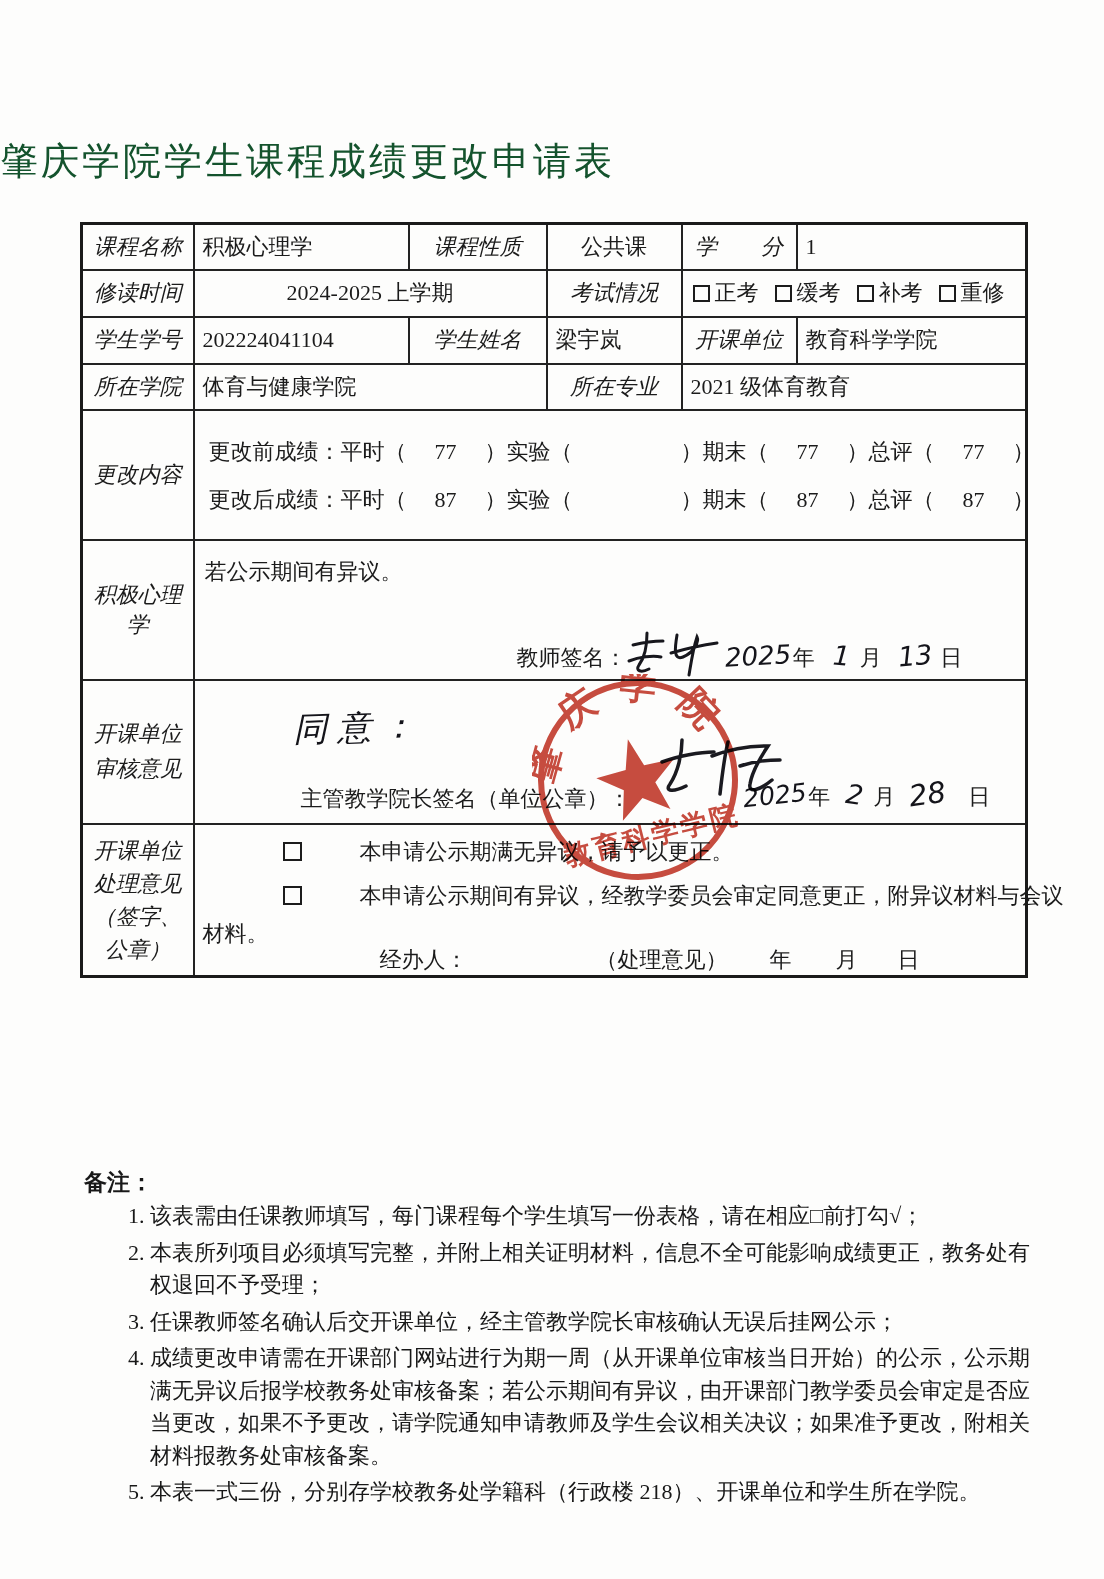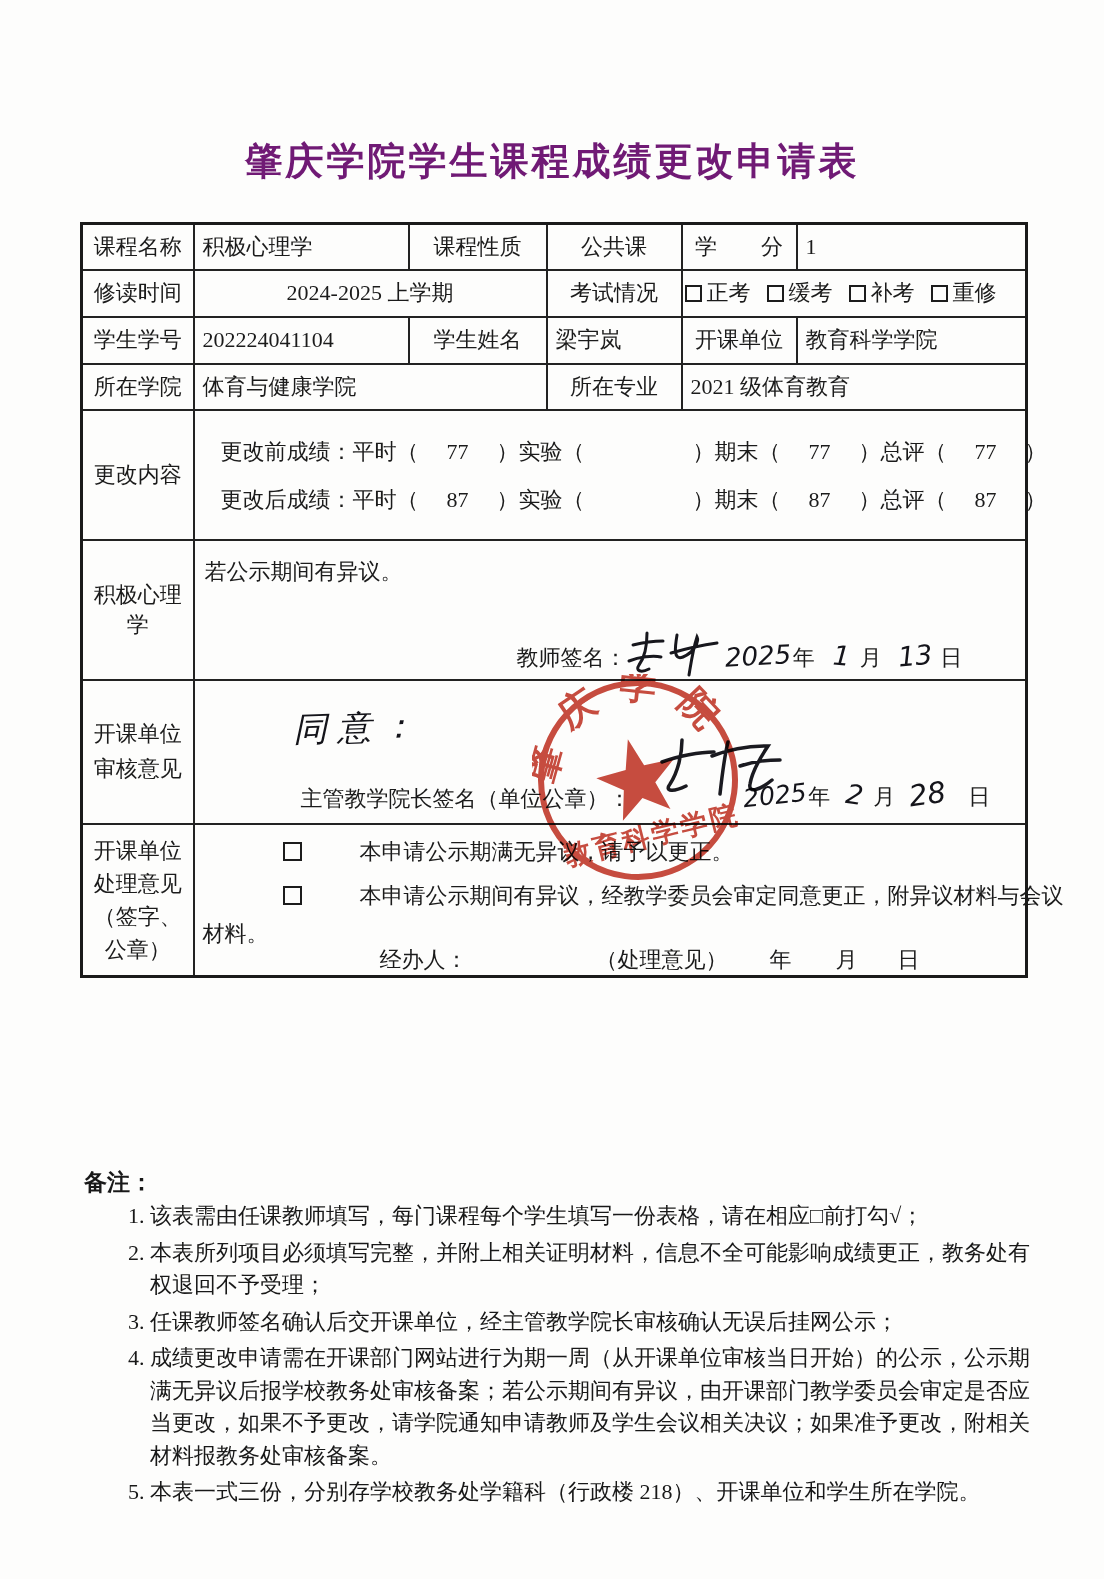--- a/index.html
+++ b/index.html
@@ -1,40 +1,40 @@
 <!DOCTYPE html>
 <html><head>
 <meta charset="utf-8">
 <style>
   * { margin:0; padding:0; box-sizing:border-box; }
   html,body { width:1104px; background:#ffffff; }
   body { font-family:"Liberation Serif","DejaVu Serif",serif; color:#1b1b1b; }
   .page { position:relative; width:1104px; height:1579px; background:#fdfdfc; overflow:hidden; }
 
-  .title { position:absolute; top:136px; left:0; width:100%; text-align:center;
+  .title { position:absolute; top:136px; left:0; width:100%; 
            font-family:"DejaVu Sans","Liberation Sans",sans-serif;
-           font-size:38px; font-weight:700; letter-spacing:3px; color:#701a75; }
+           font-size:38px; font-weight:400; letter-spacing:3px; color:#14532d; }
 
   table.form { position:absolute; left:80px; top:222px; width:945px;
                border-collapse:collapse; table-layout:fixed; }
   table.form td { border:2px solid #222; font-size:22px; vertical-align:middle;
                   padding:0 8px; color:#1b1b1b; }
   table.form { border:3px solid #1a1a1a; }
-  td.lbl { text-align:center; padding:0 4px; }
+  td.lbl { text-align:center; padding:0 4px;font-style:italic; }
   td.val { text-align:left; padding-left:12px; }
   td.ctr { text-align:center; }
   td.content { position:relative; padding:0; }
   .abs { position:absolute; white-space:nowrap; }
 
   .cb { display:inline-block; width:17px; height:17px; border:2px solid #1c1c1c;
         vertical-align:-2px; margin-right:5px; background:transparent; }
   .cb.big { width:19px; height:19px; margin-right:0; }
   .exam-opt { margin-right:16px; font-size:22px; }
 
-  .score-line { position:absolute; left:26px; white-space:nowrap; font-size:22px; }
+  .score-line { position:absolute; left:14px; white-space:nowrap; font-size:22px; }
   .score-val { display:inline-block; min-width:78px; text-align:center; }
   .score-val.empty { min-width:108px; }
 
   .hw { font-family:"DejaVu Sans","Liberation Sans",sans-serif; font-style:italic;
         color:#14141a; display:inline-block; }
   .hw-sig svg, .sig-svg { display:inline-block; }
 
   .multi-lbl { text-align:center; line-height:1.55; }
 
   .stamp-wrap { position:absolute; left:532px; top:674px; width:212px; height:212px;
@@ -70,21 +70,21 @@
       <td class="lbl">课程性质</td>
       <td class="ctr">公共课</td>
       <td class="lbl">学　　分</td>
       <td class="val">1</td>
     </tr>
 
     <tr style="height:47px">
       <td class="lbl">修读时间</td>
       <td class="ctr" colspan="2">2024-2025 上学期</td>
       <td class="lbl">考试情况</td>
-      <td class="val" colspan="2" style="padding-left:2px">
+      <td class="val" colspan="2" style="padding-left:10px">
         <span class="exam-opt"><span class="cb"></span><span>正考</span></span><span class="exam-opt"><span class="cb"></span><span>缓考</span></span><span class="exam-opt"><span class="cb"></span><span>补考</span></span><span class="exam-opt" style="margin-right:0"><span class="cb"></span><span>重修</span></span>
       </td>
     </tr>
 
     <tr style="height:47px">
       <td class="lbl">学生学号</td>
       <td class="val">202224041104</td>
       <td class="lbl">学生姓名</td>
       <td class="val">梁宇岚</td>
       <td class="lbl">开课单位</td>

